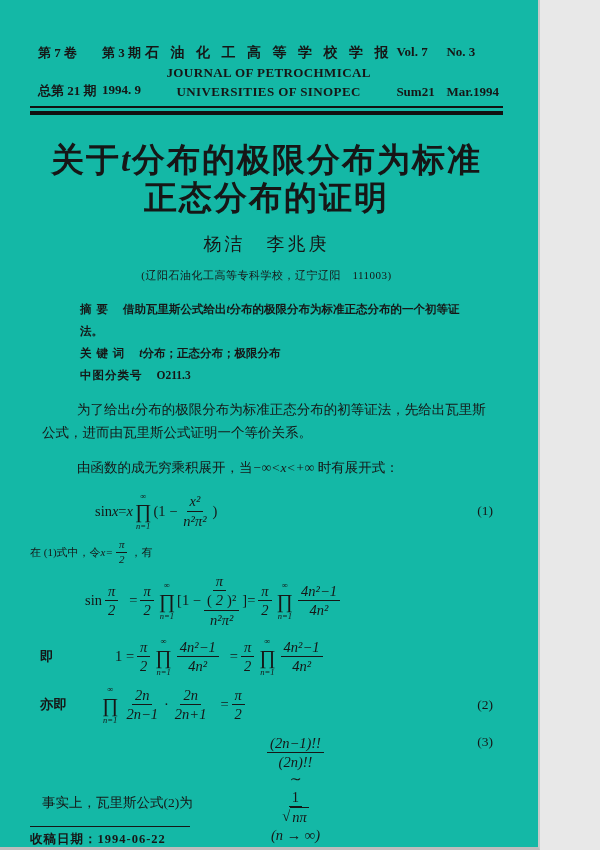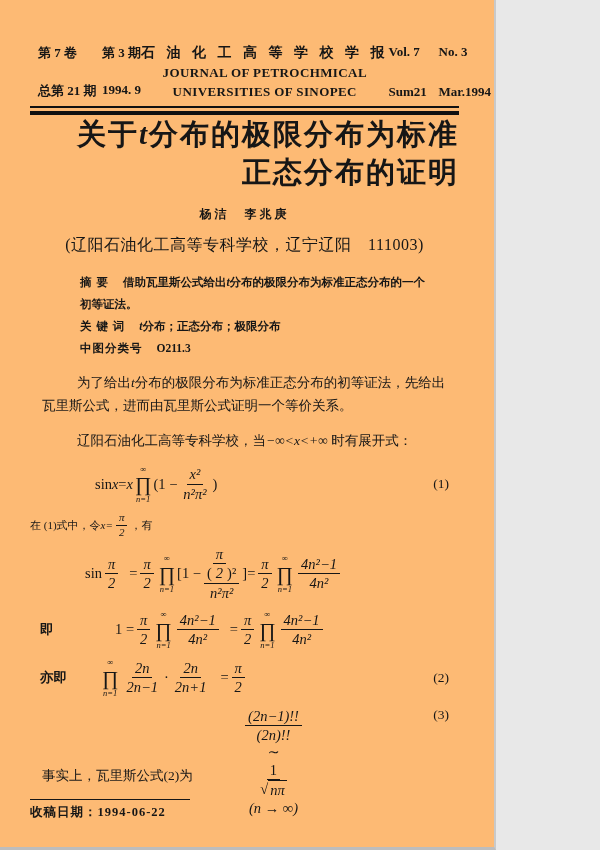--- a/index.html
+++ b/index.html
@@ -1,41 +1,41 @@
 <!DOCTYPE html>
 <html><head>
 <meta charset="utf-8">
 <style>
   html,body{margin:0;padding:0;background:#e8e8e8;}
   .page{
     position:relative;
-    width:496px;height:850px;
+    width:540px;height:850px;
     box-sizing:border-box;
-    background:#fdba74;
+    background:#14b8a6;
     color:#161616;
     font-family:"Liberation Serif","DejaVu Serif",serif;
     padding:44px 35px 8px 30px;
     overflow:hidden;
     border-right:2px solid #c9c9c9;
     border-bottom:3px solid #bdbdbd;
   }
   
   .hdr{display:flex;justify-content:space-between;height:56px;padding:0 4px 0 8px;}
   .hdr-col{display:flex;flex-direction:column;justify-content:space-between;font-size:13px;font-weight:bold;white-space:nowrap;}
   .hdr-row{display:flex;}
   .hdr-row .w1{display:inline-block;min-width:64px;}
   .hdr-row .w2{display:inline-block;min-width:50px;}
   .hdr-center{text-align:center;display:flex;flex-direction:column;justify-content:space-between;}
   .jcn{font-size:14px;font-weight:bold;letter-spacing:4px;white-space:nowrap;}
   .jen{font-size:13px;font-weight:bold;letter-spacing:0.4px;white-space:nowrap;}
   .double-rule{margin-top:6px;height:3px;border-top:2px solid #111;border-bottom:4px solid #111;}
   
-  .title{text-align:right;font-size:29px;font-weight:bold;line-height:38px;letter-spacing:2px;}
-  .authors{margin-top:15px;text-align:center;font-size:12px;font-weight:bold;letter-spacing:3px;}
-  .affil{margin-top:12px;text-align:center;font-size:16px;letter-spacing:0.5px;}
+  .title{margin-top:26px;text-align:center;font-size:33px;font-weight:bold;line-height:38px;letter-spacing:2px;}
+  .authors{margin-top:15px;text-align:center;font-size:18px;font-weight:normal;letter-spacing:3px;}
+  .affil{margin-top:12px;text-align:center;font-size:11px;letter-spacing:0.5px;}
   
   .meta{margin:15px 30px 0 50px;font-size:11.5px;font-weight:bold;line-height:22px;}
   .meta .lbl{margin-right:14px;letter-spacing:1px;}
   
   .body-text{font-size:13.5px;line-height:23px;margin-top:12px;}
   .body-text p{margin:12px;}
   .indent{text-indent:2.6em;}
   .it{font-style:italic;}
   
   .eq-row{position:relative;display:flex;align-items:center;font-size:14.5px;font-style:italic;}
@@ -107,21 +107,21 @@
     <div>
       <span class="lbl">关 键 词</span><span class="it">t</span><span>分布；正态分布；极限分布</span>
     </div>
     <div>
       <span class="lbl">中图分类号</span><span>O211.3</span>
     </div>
   </div>
 
   <div class="body-text">
     <p class="indent"><span>为了给出</span><span class="it">t</span><span>分布的极限分布为标准正态分布的初等证法，先给出瓦里斯公式，进而由瓦里斯公式证明一个等价关系。</span></p>
-    <p class="indent"><span>辽阳石油化工高等专科学校，当</span><span class="it">−∞&lt;x&lt;+∞</span><span> 时有展开式：</span></p>
+    <p class="indent"><span>由函数的成无穷乘积展开，当</span><span class="it">−∞&lt;x&lt;+∞</span><span> 时有展开式：</span></p>
   </div>
 
   <div class="eq-row" style="margin-top:7px;height:40px;padding-left:65px;">
     <span class="rm">sin</span>
       <span>x</span>
       <span class="rm">=</span>
       <span>x</span>
     <span class="prod">
         <span class="pl">∞</span>
         <span class="ps">∏</span>

